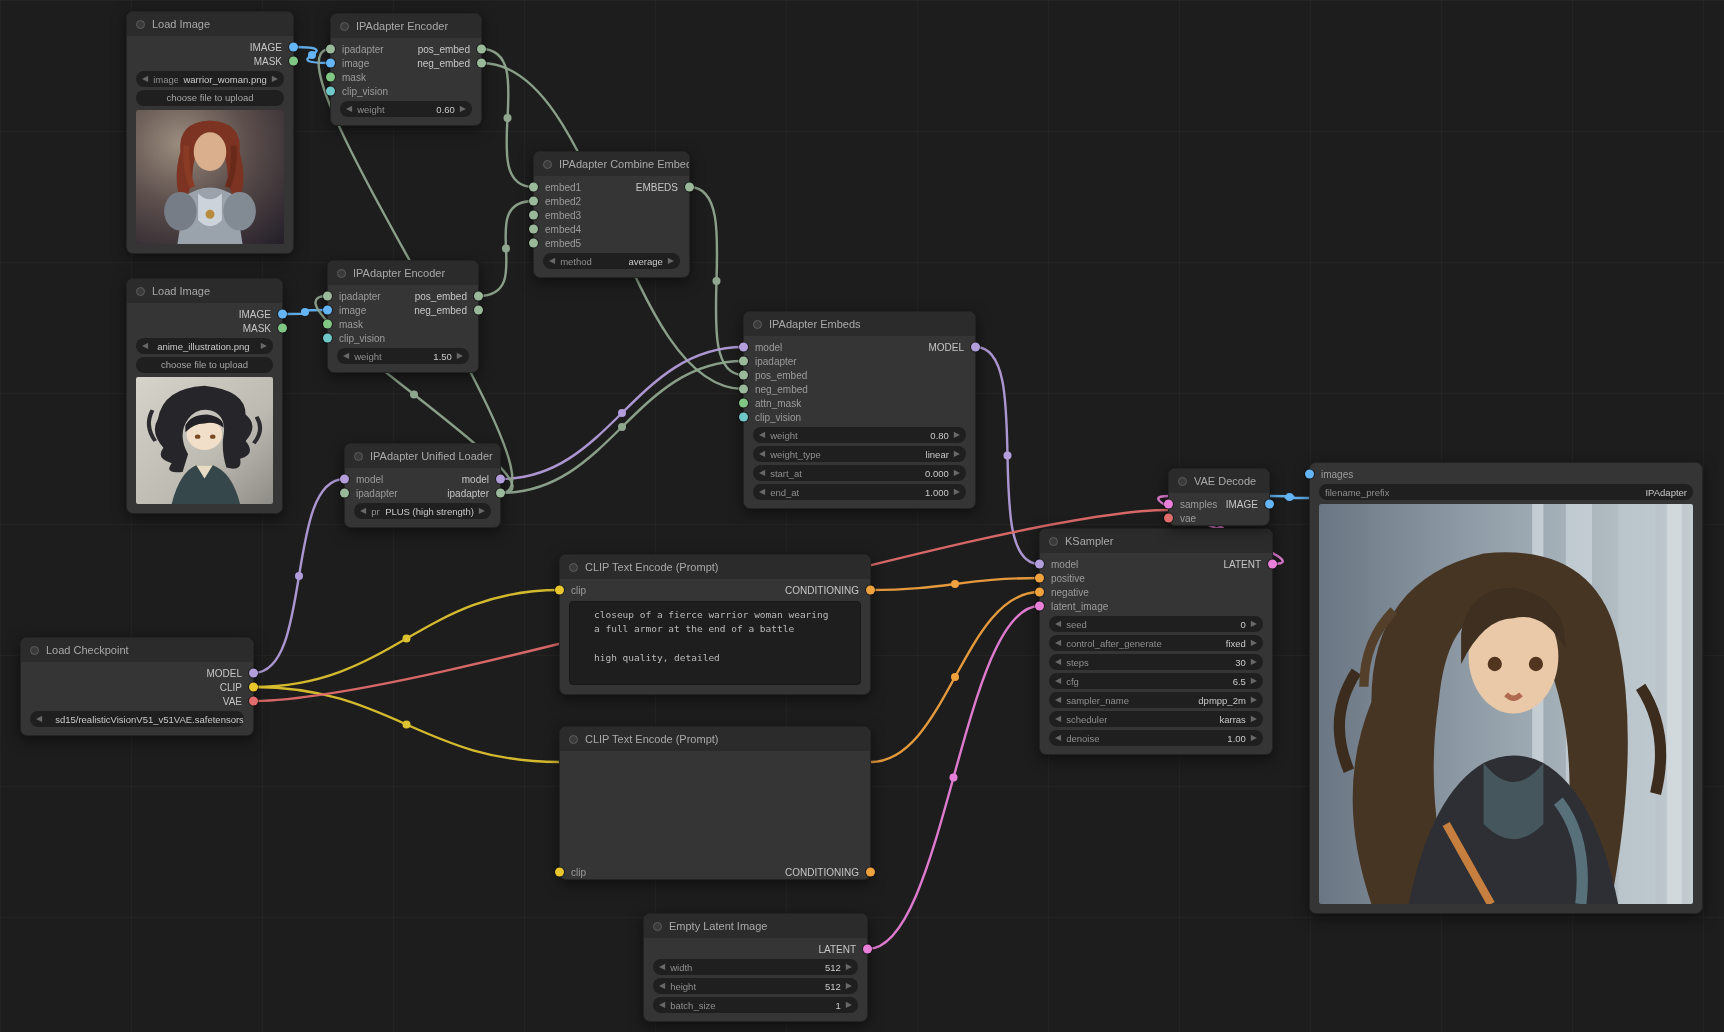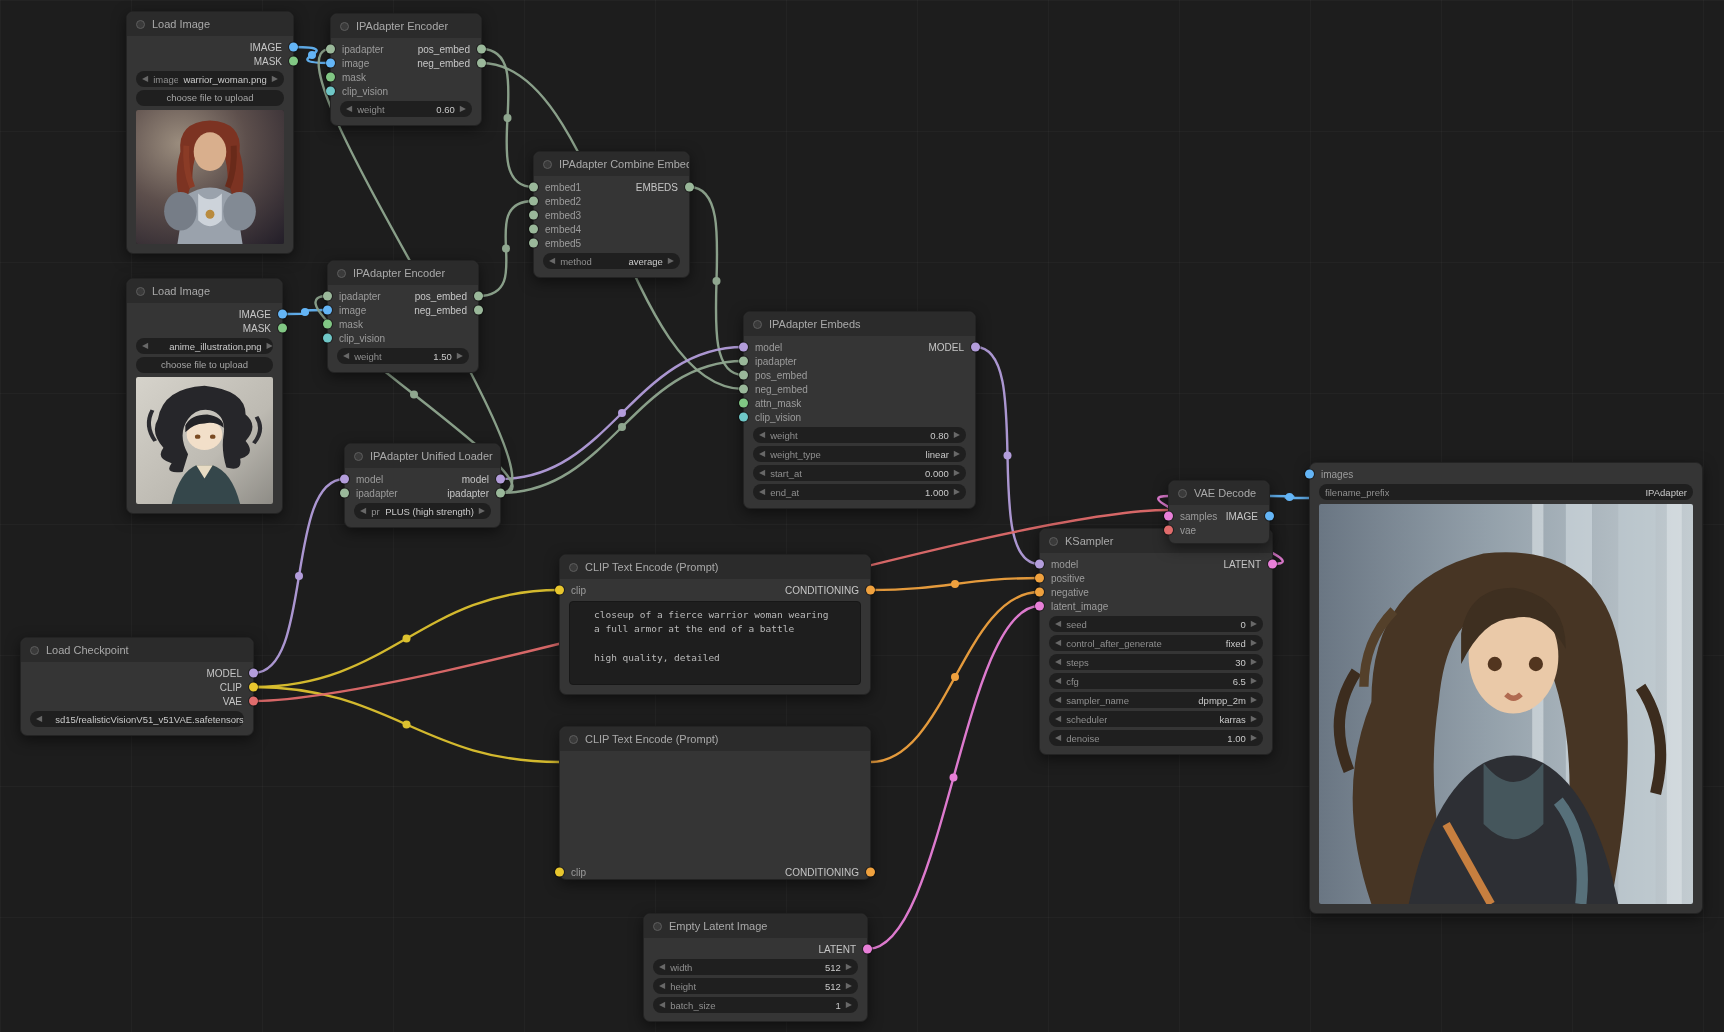--- a/index.html
+++ b/index.html
@@ -241,21 +241,21 @@
         <span class="out-label">IMAGE</span>
         <span class="dot out c-image"></span>
       </div>
       <div class="row">
         <span class="out-label">MASK</span>
         <span class="dot out c-mask"></span>
       </div>
     </div>
     <div class="widget">
       <span class="arr">◀</span>
-      <span class="wvalue" style="margin-left:16px">anime_illustration.png</span>
+      <span class="wvalue" style="margin-left:4px">anime_illustration.png</span>
       <span class="arr" style="margin-left:auto">▶</span>
     </div>
     <div class="btn">choose file to upload</div>
     <div class="preview">
       <svg viewBox="0 0 100 115" preserveAspectRatio="none">
         <defs>
           <linearGradient id="ag-bg" x1="0" y1="0" x2="1" y2="1">
             <stop offset="0" stop-color="#d6d3cb"></stop>
               <stop offset="0.6" stop-color="#bdbab2"></stop>
               <stop offset="1" stop-color="#8e8c86"></stop>
@@ -548,26 +548,26 @@
       <span class="arr">▶</span>
     </div>
     <div class="widget" style="margin-bottom:8px">
       <span class="arr">◀</span>
       <span class="wlabel">denoise</span>
       <span class="wvalue">1.00</span>
       <span class="arr">▶</span>
     </div>
   </div>
 
-  <div class="node" style="left:1168px;top:480px;width:102px">
+  <div class="node" style="left:1168px;top:468px;width:102px">
     <div class="ntitle">
       <span class="tdot"></span>
       <span>VAE Decode</span>
     </div>
-    <div class="rows" style="padding-bottom:6px">
+    <div class="rows" style="">
       <div class="row">
         <span class="dot in c-latent"></span>
         <span class="in-label">samples</span>
         <span class="out-label">IMAGE</span>
         <span class="dot out c-image"></span>
       </div>
       <div class="row">
         <span class="dot in c-vae"></span>
         <span class="in-label">vae</span>
       </div>

